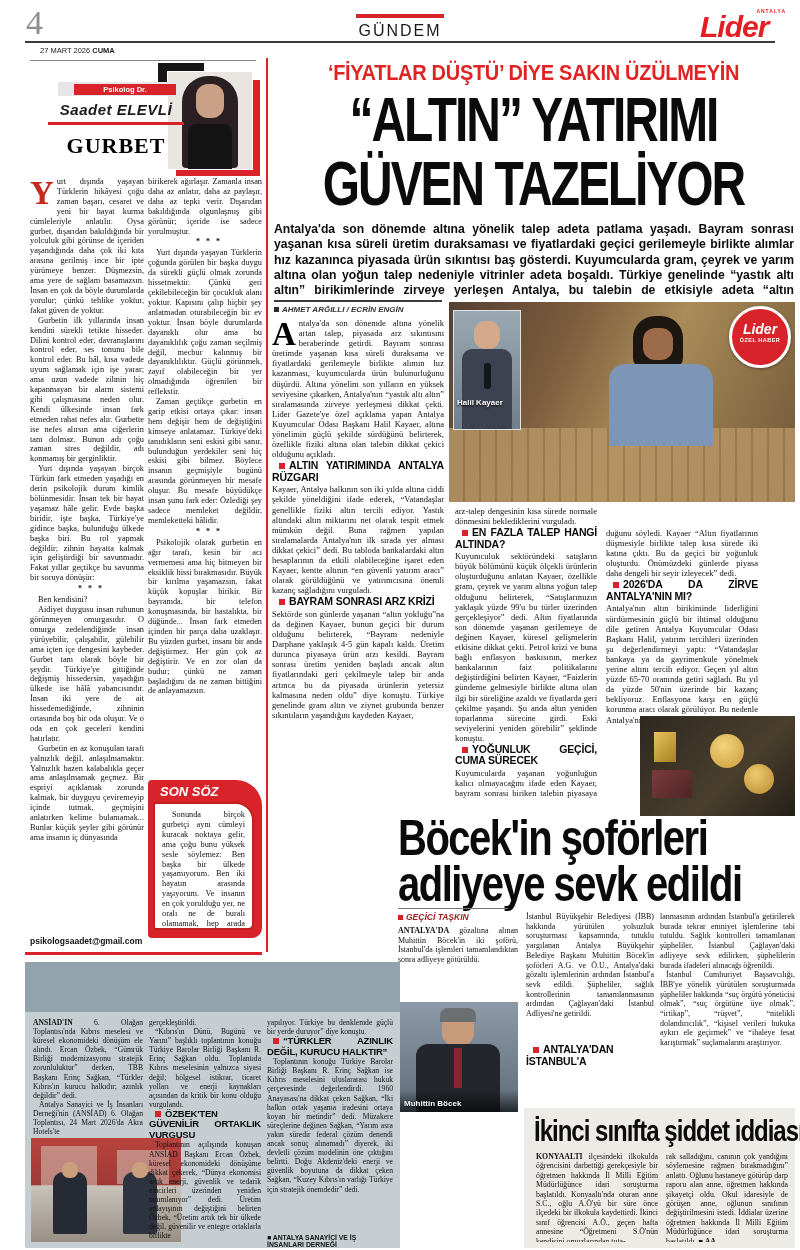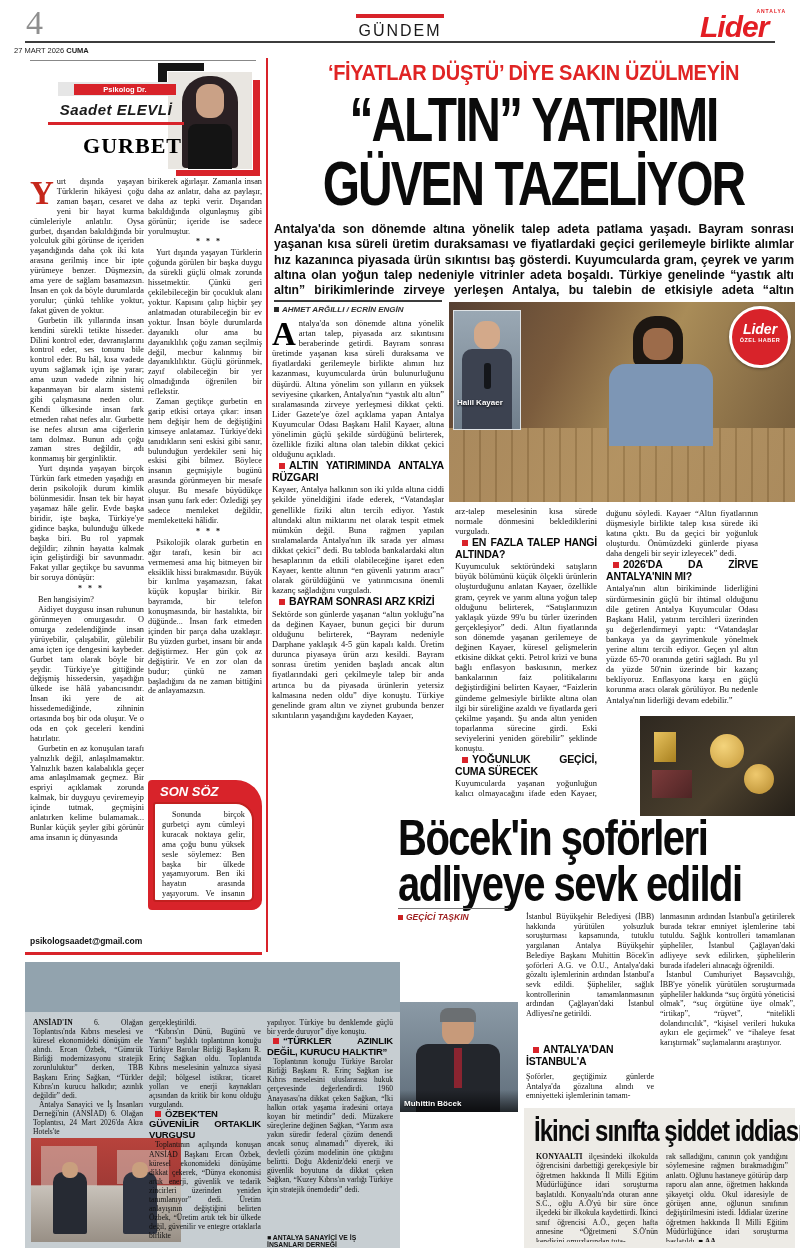--- a/index.html
+++ b/index.html
@@ -88,61 +88,61 @@
 </style>
 </head>
 <body>
 
 <div id="page">
 
   <div class="abs pagenum" style="left:26px;top:4px;">4</div>
   <div class="abs hrule" style="left:25px;top:41px;width:750px;"></div>
   <div class="abs section-bar" style="left:356px;top:14px;width:88px;"></div>
   <div class="abs section-name" style="left:330px;top:22px;width:140px;">GÜNDEM</div>
-  <div class="abs dateline" style="left:14px;top:46px;"><span>27 MART 2026</span> <b>CUMA</b></div>
+  <div class="abs dateline" style="left:40px;top:46px;"><span>27 MART 2026</span> <b>CUMA</b></div>
   <div class="abs" style="left:688px;top:6px;width:100px;height:36px;">
     <div class="abs logo-region" style="right:2px;top:2px;">ANTALYA</div>
     <div class="abs logo" style="left:12px;top:4px;">Lider</div>
   </div>
 
   <div class="abs hrule" style="left:30px;top:60px;width:226px;height:1px;background:#888;"></div>
   <div class="abs" style="left:158px;top:63px;width:46px;height:32px;background:#161616;"></div>
   <div class="abs" style="left:176px;top:80px;width:84px;height:96px;background:#d8232a;"></div>
   <div class="abs photo" style="left:167px;top:71px;width:84px;height:97px;background:#e9e6e1;border:1px solid #fff;">
     <div class="abs" style="left:14px;top:4px;width:56px;height:92px;background:#2a2023;border-radius:26px 26px 4px 4px;"></div>
     <div class="abs" style="left:28px;top:12px;width:28px;height:34px;background:#caa186;border-radius:12px;"></div>
     <div class="abs" style="left:20px;top:52px;width:44px;height:45px;background:#141414;border-radius:8px 8px 0 0;"></div>
   </div>
   <div class="abs kicker-shadow" style="left:58px;top:82px;width:122px;height:14px;"></div>
   <div class="abs kicker-bar" style="left:74px;top:84px;width:102px;height:11px;">Psikolog Dr.</div>
   <div class="abs author-name" style="left:50px;top:101px;width:132px;">Saadet ELEVLİ</div>
   <div class="abs red-underline" style="left:48px;top:122px;width:136px;"></div>
-  <div class="abs col-title" style="left:50px;top:133px;width:132px;text-align:right;">GURBET</div>
+  <div class="abs col-title" style="left:50px;top:133px;width:132px;">GURBET</div>
 
   <div class="abs gcol jtxt clip" style="left:30px;top:177px;width:114px;height:756px;">
     <p class="noind"><span class="dropcap">Y</span><span>urt dışında yaşayan Türklerin hikâyesi çoğu zaman başarı, cesaret ve yeni bir hayat kurma cümleleriyle anlatılır. Oysa gurbet, dışarıdan bakıldığında bir yolculuk gibi görünse de içeriden yaşandığında daha çok iki kıta arasına gerilmiş ince bir ipte yürümeye benzer. Düşmezsin, ama yere de sağlam basamazsın. İnsan en çok da böyle durumlarda yorulur; çünkü tehlike yoktur, fakat güven de yoktur.</span></p>
     <p>Gurbetin ilk yıllarında insan kendini sürekli tetikte hisseder. Dilini kontrol eder, davranışlarını kontrol eder, ses tonunu bile kontrol eder. Bu hâl, kısa vadede uyum sağlamak için işe yarar; ama uzun vadede zihnin hiç kapanmayan bir alarm sistemi gibi çalışmasına neden olur. Kendi ülkesinde insan fark etmeden rahat nefes alır. Gurbette ise nefes alırsın ama ciğerlerin tam dolmaz. Bunun adı çoğu zaman stres değildir, adı konmamış bir gerginliktir.</p>
     <p>Yurt dışında yaşayan birçok Türkün fark etmeden yaşadığı en derin psikolojik durum kimlik bölünmesidir. İnsan tek bir hayat yaşamaz hâle gelir. Evde başka biridir, işte başka, Türkiye'ye gidince başka, bulunduğu ülkede başka biri. Bu rol yapmak değildir; zihnin hayatta kalmak için geliştirdiği bir savunmadır. Fakat yıllar geçtikçe bu savunma bir soruya dönüşür:</p>
     <p class="sep">* * *</p>
-    <p class="qline">Ben hangisiyim?</p>
+    <p class="qline">Ben kendisini?</p>
     <p>Aidiyet duygusu insan ruhunun görünmeyen omurgasıdır. O omurga zedelendiğinde insan yürüyebilir, çalışabilir, gülebilir ama içten içe dengesini kaybeder. Gurbet tam olarak böyle bir şeydir. Türkiye'ye gittiğinde değişmiş hissedersin, yaşadığın ülkede ise hâlâ yabancısındır. İnsan iki yere de ait hissedemediğinde, zihninin ortasında boş bir oda oluşur. Ve o oda en çok geceleri kendini hatırlatır.</p>
     <p>Gurbetin en az konuşulan tarafı yalnızlık değil, anlaşılmamaktır. Yalnızlık bazen kalabalıkla geçer ama anlaşılmamak geçmez. Bir espriyi açıklamak zorunda kalmak, bir duyguyu çeviremeyip içinde tutmak, geçmişini anlatırken kelime bulamamak... Bunlar küçük şeyler gibi görünür ama insanın iç dünyasında</p>
   </div>
   <div class="abs email" style="left:30px;top:936px;">psikologsaadet@gmail.com</div>
 
   <div class="abs gcol jtxt clip" style="left:148px;top:177px;width:114px;height:600px;">
     <p class="noind">birikerek ağırlaşır. Zamanla insan daha az anlatır, daha az paylaşır, daha az tepki verir. Dışarıdan bakıldığında olgunlaşmış gibi görünür; içeride ise sadece yorulmuştur.</p>
     <p class="sep">* * *</p>
     <p>Yurt dışında yaşayan Türklerin çoğunda görülen bir başka duygu da sürekli güçlü olmak zorunda hissetmektir. Çünkü geri çekilebileceğin bir çocukluk alanı yoktur. Kapısını çalıp hiçbir şey anlatmadan oturabileceğin bir ev yoktur. İnsan böyle durumlarda dayanıklı olur ama bu dayanıklılık çoğu zaman seçilmiş değil, mecbur kalınmış bir dayanıklılıktır. Güçlü görünmek, zayıf olabileceğin bir yer olmadığında öğrenilen bir reflekstir.</p>
     <p>Zaman geçtikçe gurbetin en garip etkisi ortaya çıkar: insan hem değişir hem de değiştiğini kimseye anlatamaz. Türkiye'deki tanıdıkların seni eskisi gibi sanır, bulunduğun yerdekiler seni hiç eskisi gibi bilmez. Böylece insanın geçmişiyle bugünü arasında görünmeyen bir mesafe oluşur. Bu mesafe büyüdükçe insan şunu fark eder: Özlediği şey sadece memleket değildir, memleketteki hâlidir.</p>
     <p class="sep">* * *</p>
     <p>Psikolojik olarak gurbetin en ağır tarafı, kesin bir acı vermemesi ama hiç bitmeyen bir eksiklik hissi bırakmasıdır. Büyük bir kırılma yaşamazsın, fakat küçük kopuşlar birikir. Bir bayramda, bir telefon konuşmasında, bir hastalıkta, bir düğünde... İnsan fark etmeden içinden bir parça daha uzaklaşır. Bu yüzden gurbet, insanı bir anda değiştirmez. Her gün çok az değiştirir. Ve en zor olan da budur; çünkü ne zaman başladığını da ne zaman bittiğini de anlayamazsın.</p>
   </div>
 
-  <div class="abs sonsoz" style="left:148px;top:780px;width:114px;height:130px;">
+  <div class="abs sonsoz" style="left:148px;top:780px;width:114px;height:158px;">
     <div class="sonsoz-title">SON SÖZ</div>
     <div class="sonsoz-inner gcol jtxt clip">
       <p class="noind" style="text-indent:10px;">Sonunda birçok gurbetçi aynı cümleyi kuracak noktaya gelir, ama çoğu bunu yüksek sesle söylemez: Ben başka bir ülkede yaşamıyorum. Ben iki hayatın arasında yaşıyorum. Ve insanın en çok yorulduğu yer, ne oralı ne de buralı olamamak, hep arada kalmaktır.</p>
     </div>
   </div>
   <div class="abs hred" style="left:25px;top:952px;width:237px;"></div>
   <div class="abs vred" style="left:266px;top:58px;height:894px;"></div>
 
   <div class="abs main-kicker" style="left:272px;top:60px;width:523px;">‘FİYATLAR DÜŞTÜ’ DİYE SAKIN ÜZÜLMEYİN</div>
   <div class="abs hl" style="left:272px;top:88px;width:523px;">“ALTIN” YATIRIMI</div>
@@ -173,64 +173,64 @@
 
   <div class="abs mb jtxt clip" style="left:272px;top:318px;width:172px;height:478px;">
     <p class="noind"><span class="dropcap black">A</span><span>ntalya'da son dönemde altına yönelik artan talep, piyasada arz sıkıntısını beraberinde getirdi. Bayram sonrası üretimde yaşanan kısa süreli duraksama ve fiyatlardaki gerilemeyle birlikte alımın hız kazanması, kuyumcularda ürün bulunurluğunu düşürdü. Altına yönelim son yılların en yüksek seviyesine çıkarken, Antalya'nın “yastık altı altın” sıralamasında zirveye yerleşmesi dikkat çekti. Lider Gazete'ye özel açıklama yapan Antalya Kuyumcular Odası Başkanı Halil Kayaer, altına yönelimin güçlü şekilde sürdüğünü belirterek, özellikle fiziki altına olan talebin dikkat çekici olduğunu açıkladı.</span></p>
     <p class="subhead"><span class="sq"></span><span>ALTIN YATIRIMINDA ANTALYA RÜZGARI</span></p>
     <p class="noind">Kayaer, Antalya halkının son iki yılda altına ciddi şekilde yöneldiğini ifade ederek, “Vatandaşlar genellikle fiziki altın tercih ediyor. Yastık altındaki altın miktarını net olarak tespit etmek mümkün değil. Buna rağmen yapılan sıralamalarda Antalya'nın ilk sırada yer alması dikkat çekici” dedi. Bu tabloda bankalardaki altın hesaplarının da etkili olabileceğine işaret eden Kayaer, kentte altının “en güvenli yatırım aracı” olarak görüldüğünü ve yatırımcısına önemli kazanç sağladığını vurguladı.</p>
     <p class="subhead"><span class="sq"></span><span>BAYRAM SONRASI ARZ KRİZİ</span></p>
     <p class="noind">Sektörde son günlerde yaşanan “altın yokluğu”na da değinen Kayaer, bunun geçici bir durum olduğunu belirterek, “Bayram nedeniyle Darphane yaklaşık 4-5 gün kapalı kaldı. Üretim durunca piyasaya ürün arzı kesildi. Bayram sonrası üretim yeniden başladı ancak altın fiyatlarındaki geri çekilmeyle talep bir anda artınca bu da piyasada ürünlerin yetersiz kalmasına neden oldu” diye konuştu. Türkiye genelinde gram altın ve ziynet grubunda benzer sıkıntıların yaşandığını kaydeden Kayaer,</p>
   </div>
 
   <div class="abs mb jtxt clip" style="left:455px;top:506px;width:142px;height:294px;">
-    <p class="noind">arz-talep meselesinin kısa sürede normale dönmesini beklediklerini vurguladı.</p>
+    <p class="noind">arz-talep dengesinin kısa sürede normale dönmesini beklediklerini vurguladı.</p>
     <p class="subhead"><span class="sq"></span><span>EN FAZLA TALEP HANGİ ALTINDA?</span></p>
     <p class="noind">Kuyumculuk sektöründeki satışların büyük bölümünü küçük ölçekli ürünlerin oluşturduğunu anlatan Kayaer, özellikle gram, çeyrek ve yarım altına yoğun talep olduğunu belirterek, “Satışlarımızın yaklaşık yüzde 99'u bu türler üzerinden gerçekleşiyor” dedi. Altın fiyatlarında son dönemde yaşanan gerilemeye de değinen Kayaer, küresel gelişmelerin etkisine dikkat çekti. Petrol krizi ve buna bağlı enflasyon baskısının, merkez bankalarının faiz politikalarını değiştirdiğini belirten Kayaer, “Faizlerin gündeme gelmesiyle birlikte altına olan ilgi bir süreliğine azaldı ve fiyatlarda geri çekilme yaşandı. Şu anda altın yeniden toparlanma sürecine girdi. Eski seviyelerini yeniden görebilir” şeklinde konuştu.</p>
     <p class="subhead"><span class="sq"></span><span>YOĞUNLUK GEÇİCİ, CUMA SÜRECEK</span></p>
     <p class="noind">Kuyumcularda yaşanan yoğunluğun kalıcı olmayacağını ifade eden Kayaer, bayram sonrası biriken talebin piyasaya aynı anda yansımasının bu tabloyu oluştur-</p>
   </div>
 
-  <div class="abs mb jtxt clip" style="left:606px;top:508px;width:152px;height:206px;">
+  <div class="abs mb jtxt clip" style="left:606px;top:528px;width:152px;height:206px;">
     <p class="noind">duğunu söyledi. Kayaer “Altın fiyatlarının düşmesiyle birlikte talep kısa sürede iki katına çıktı. Bu da geçici bir yoğunluk oluşturdu. Önümüzdeki günlerde piyasa daha dengeli bir seyir izleyecek” dedi.</p>
     <p class="subhead"><span class="sq"></span><span>2026'DA DA ZİRVE ANTALYA'NIN MI?</span></p>
     <p class="noind">Antalya'nın altın birikiminde liderliğini sürdürmesinin güçlü bir ihtimal olduğunu dile getiren Antalya Kuyumcular Odası Başkanı Halil, yatırım tercihleri üzerinden şu değerlendirmeyi yaptı: “Vatandaşlar bankaya ya da gayrimenkule yönelmek yerine altını tercih ediyor. Geçen yıl altın yüzde 65-70 oranında getiri sağladı. Bu yıl da yüzde 50'nin üzerinde bir kazanç bekliyoruz. Enflasyona karşı en güçlü korunma aracı olarak görülüyor. Bu nedenle Antalya'nın liderliği devam edebilir.”</p>
   </div>
 
   <div class="abs photo" style="left:640px;top:716px;width:155px;height:100px;background:linear-gradient(135deg,#2e2820,#4a3f2d 60%,#241f18);">
     <div class="abs" style="left:70px;top:18px;width:34px;height:34px;background:radial-gradient(circle at 40% 35%,#f4d47c,#c79a3a);border-radius:50%;"></div>
     <div class="abs" style="left:104px;top:48px;width:30px;height:30px;background:radial-gradient(circle at 40% 35%,#efc96e,#b68a2e);border-radius:50%;"></div>
     <div class="abs" style="left:14px;top:16px;width:22px;height:30px;background:linear-gradient(135deg,#e8c35f,#a8801f);"></div>
     <div class="abs" style="left:12px;top:54px;width:40px;height:28px;background:linear-gradient(135deg,#7d3b3b,#4e2525);"></div>
   </div>
 
   <div class="abs hl2" style="left:398px;top:812px;">Böcek'in şoförleri</div>
   <div class="abs hl2" style="left:398px;top:858px;">adliyeye sevk edildi</div>
   <div class="abs hrule" style="left:398px;top:908px;width:110px;height:1px;background:#777;"></div>
   <div class="abs byline2" style="left:398px;top:912px;"><span class="bsq red"></span><span>GEÇİCİ TAŞKIN</span></div>
 
+  <div class="abs bb jtxt clip" style="left:398px;top:926px;width:120px;height:72px;">
+    <p class="noind"><span class="lead-word">ANTALYA'DA</span><span> gözaltına alınan Muhittin Böcek'in iki şoförü, İstanbul'da işlemleri tamamlandıktan sonra adliyeye götürüldü.</span></p>
+  </div>
 
   <div class="abs photo" style="left:398px;top:1002px;width:120px;height:110px;background:linear-gradient(180deg,#8b9aa6,#5f6d7a);">
     <div class="abs" style="left:44px;top:10px;width:32px;height:34px;background:#c79a7a;border-radius:13px;"></div>
     <div class="abs" style="left:42px;top:6px;width:36px;height:14px;background:#6b6f72;border-radius:8px 8px 0 0;"></div>
     <div class="abs" style="left:18px;top:42px;width:84px;height:68px;background:#23262c;border-radius:12px 12px 0 0;"></div>
     <div class="abs" style="left:56px;top:46px;width:8px;height:40px;background:#8a2430;"></div>
     <div class="abs" style="left:0;bottom:0;width:120px;height:22px;background:linear-gradient(180deg,rgba(0,0,0,0),rgba(0,0,0,.65));"></div>
     <div class="caption-label" style="left:6px;bottom:4px;">Muhittin Böcek</div>
   </div>
 
   <div class="abs bb jtxt clip" style="left:526px;top:912px;width:128px;height:130px;">
     <p class="noind">İstanbul Büyükşehir Belediyesi (İBB) hakkında yürütülen yolsuzluk soruşturması kapsamında, tutuklu yargılanan Antalya Büyükşehir Belediye Başkanı Muhittin Böcek'in şoförleri A.G. ve Ö.U., Antalya'daki gözaltı işlemlerinin ardından İstanbul'a sevk edildi. Şüpheliler, sağlık kontrollerinin tamamlanmasının ardından Çağlayan'daki İstanbul Adliyesi'ne getirildi.</p>
   </div>
   <div class="abs mb clip" style="left:526px;top:1044px;width:128px;height:26px;">
     <p class="subhead" style="margin:0;"><span class="sq"></span><span>ANTALYA'DAN İSTANBUL'A</span></p>
   </div>
-  <div class="abs bb jtxt clip" style="left:526px;top:1072px;width:128px;height:34px;">
-    <p class="noind">Şoförler, geçtiğimiz günlerde Antalya'da gözaltına alındı ve emniyetteki işlemlerinin tamam-</p>
-  </div>
 
   <div class="abs bb jtxt clip" style="left:660px;top:912px;width:135px;height:186px;">
     <p class="noind">lanmasının ardından İstanbul'a getirilerek burada tekrar emniyet işlemlerine tabi tutuldu. Sağlık kontrolleri tamamlanan şüpheliler, İstanbul Çağlayan'daki adliyeye sevk edilirken, şüphelilerin burada ifadeleri alınacağı öğrenildi.</p>
     <p>İstanbul Cumhuriyet Başsavcılığı, İBB'ye yönelik yürütülen soruşturmada şüpheliler hakkında “suç örgütü yöneticisi olmak”, “suç örgütüne üye olmak”, “irtikap”, “rüşvet”, “nitelikli dolandırıcılık”, “kişisel verileri hukuka aykırı ele geçirmek” ve “ihaleye fesat karıştırmak” suçlamalarını araştırıyor.</p>
   </div>
 
   <div class="abs ansiad-box" style="left:25px;top:962px;width:375px;height:286px;">
     <div class="abs ansiad-strip" style="left:0;top:0;width:375px;height:50px;"></div>
 
     <div class="abs ab jtxt clip" style="left:8px;top:56px;width:110px;height:116px;">

